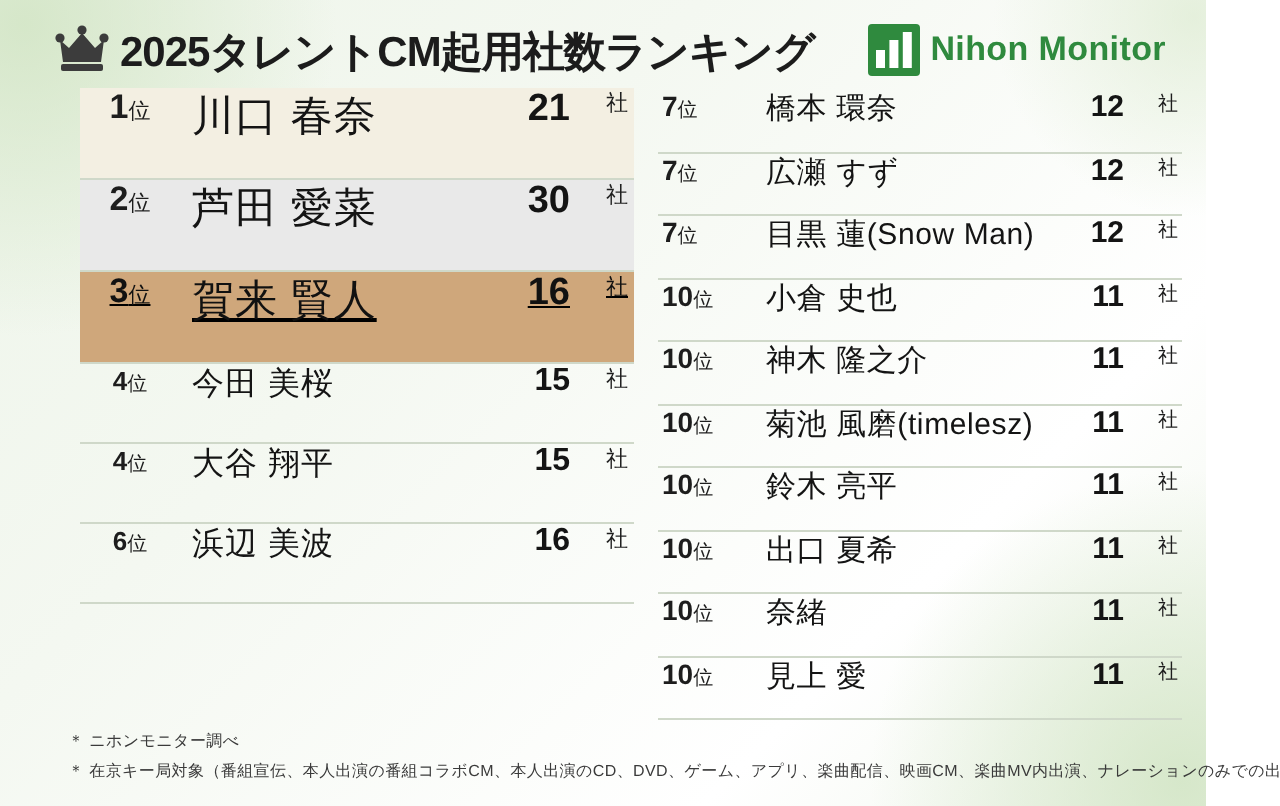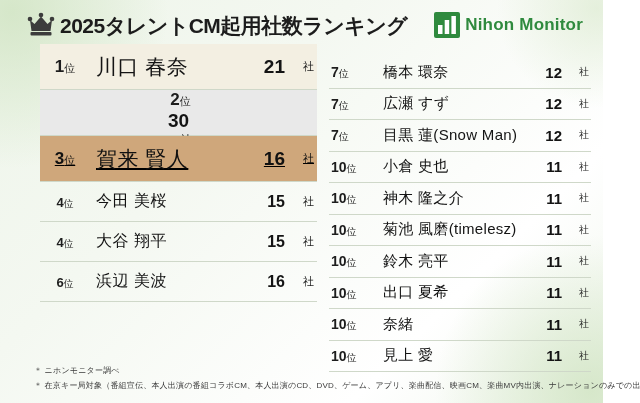--- a/index.html
+++ b/index.html
@@ -89,27 +89,26 @@
     min-width: 0;
   }
   .col-left {
     flex: 0 0 305px;
     padding-left: 28px;
     box-sizing: border-box;
   }
   .col-right {
     flex: 1 1 auto;
     padding-top: 1px;
-    margin-top: 12px;
   }
 
   
   .row {
     display: flex;
-    align-items: center;
+    align-items: flex-start;
     border-bottom: 1px solid #cfd8c9;
     box-sizing: border-box;
     position: relative;
   }
   .rank {
     flex: 0 0 auto;
     text-align: center;
     white-space: nowrap;
     color: #1d1d1d;
   }
@@ -165,21 +164,21 @@
   .col-left .row.small {
     height: 40px;
   }
   .col-left .row.small .rank .num { font-size: 13px; }
   .col-left .row.small .rank .suf { font-size: 10px; }
   .col-left .row.small .name { font-size: 16px; }
   .col-left .row.small .count { font-size: 16px; }
 
   
   .row.hl1 { background: #f3efe2; }
-  .row.hl2 { background: #e9e9e9; flex-direction: column; }
+  .row.hl2 { background: #e9e9e9; }
   .row.hl3 { background: #cfa77b; text-decoration: underline; }
   .row.hl1 .rank, .row.hl2 .rank { color: #1d1d1d; }
   .row.hl3 .rank, .row.hl3 .name, .row.hl3 .count, .row.hl3 .unit { color: #111111; }
 
   
   .col-right .row {
     height: 31.5px;
   }
   .col-right .rank {
     width: 40px;

